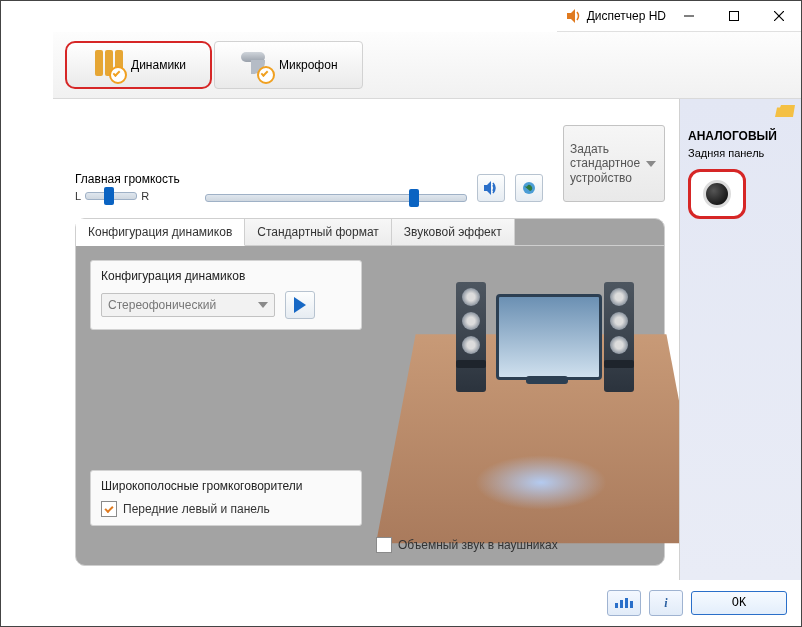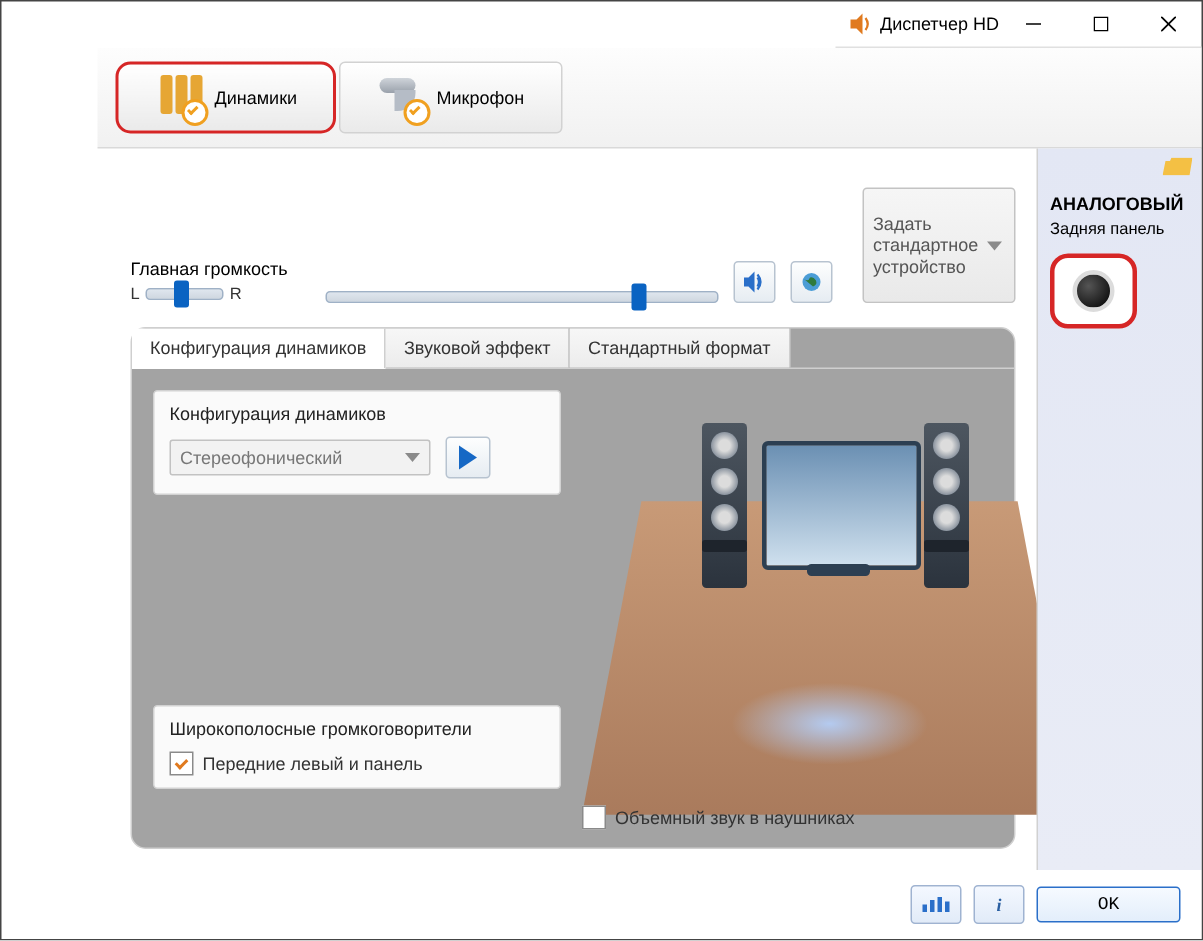--- a/index.html
+++ b/index.html
@@ -239,21 +239,21 @@
   }
   .spk-tower.left{left:80px;}
   .spk-tower.right{left:228px;}
   .driver{width:18px;height:18px;background: radial-gradient(circle,#dcdcdc 30%, #8b949f 70%);border-radius:50%;margin:6px auto;}
   .spk-base{height:8px;background:#1e242c;border-radius:2px;margin-top:4px;}
 
   .surround-chk{position:absolute;left:300px;bottom:12px;}
 
   
   .side-panel {
-    width: 110px;
+    width: 122px;
     background: linear-gradient(180deg,#e3e7f4,#e9ecf6);
     border-left: 1px solid #d1d1d1;
     padding: 22px 8px;
     box-sizing:border-box;
     position:relative;
   }
   .folder-ic{position:absolute;right:6px;top:6px;width:20px;height:12px;background:#f4c044;clip-path: polygon(0 100%, 10% 20%, 25% 20%, 30% 0, 100% 0, 90% 100%);}
   .analog-title{font-weight:bold;font-size:12px;margin-top:8px;}
   .rear-label{font-size:11px;margin-top:4px;}
   .jack-wrap{
@@ -393,22 +393,22 @@
               <span>стандартное</span>
               <span>устройство</span>
             </div>
             <div class="chev-down"></div>
           </div>
         </div>
 
         <div class="inner-tabs">
           <div class="tabstrip">
             <div class="tab active">Конфигурация динамиков</div>
+            <div class="tab">Стандартный формат</div>
             <div class="tab">Звуковой эффект</div>
-            <div class="tab">Стандартный формат</div>
           </div>
 
           <div class="tab-body">
 
             <div class="config-group">
               <div class="group-title">Конфигурация динамиков</div>
               <div style="display:flex;align-items:center;gap:10px;">
                 <div class="combo">
                   <span>Стереофонический</span>
                   <svg width="10" height="10">

